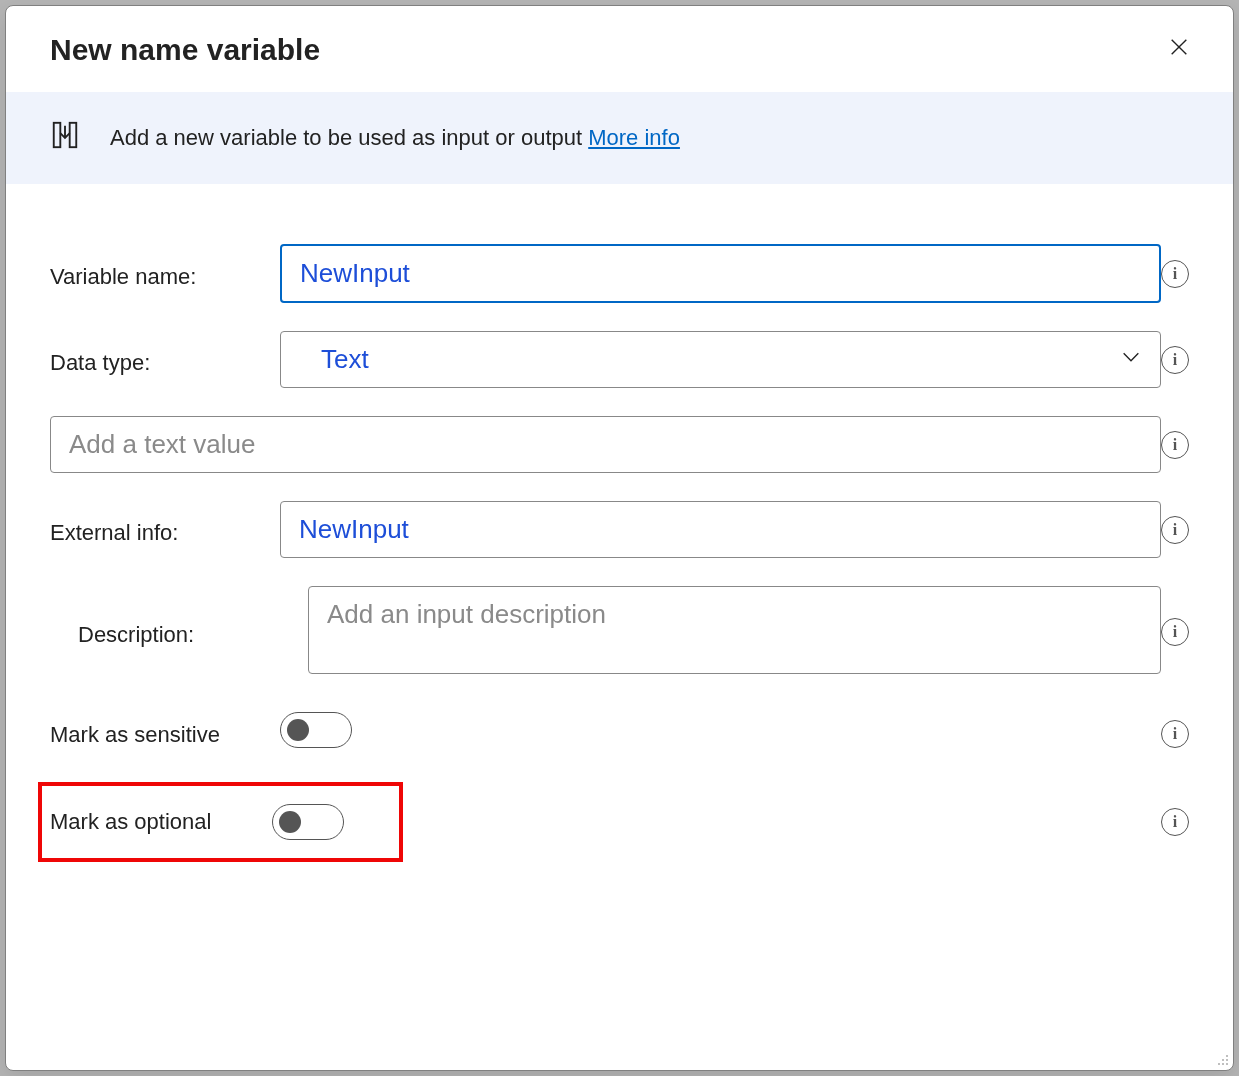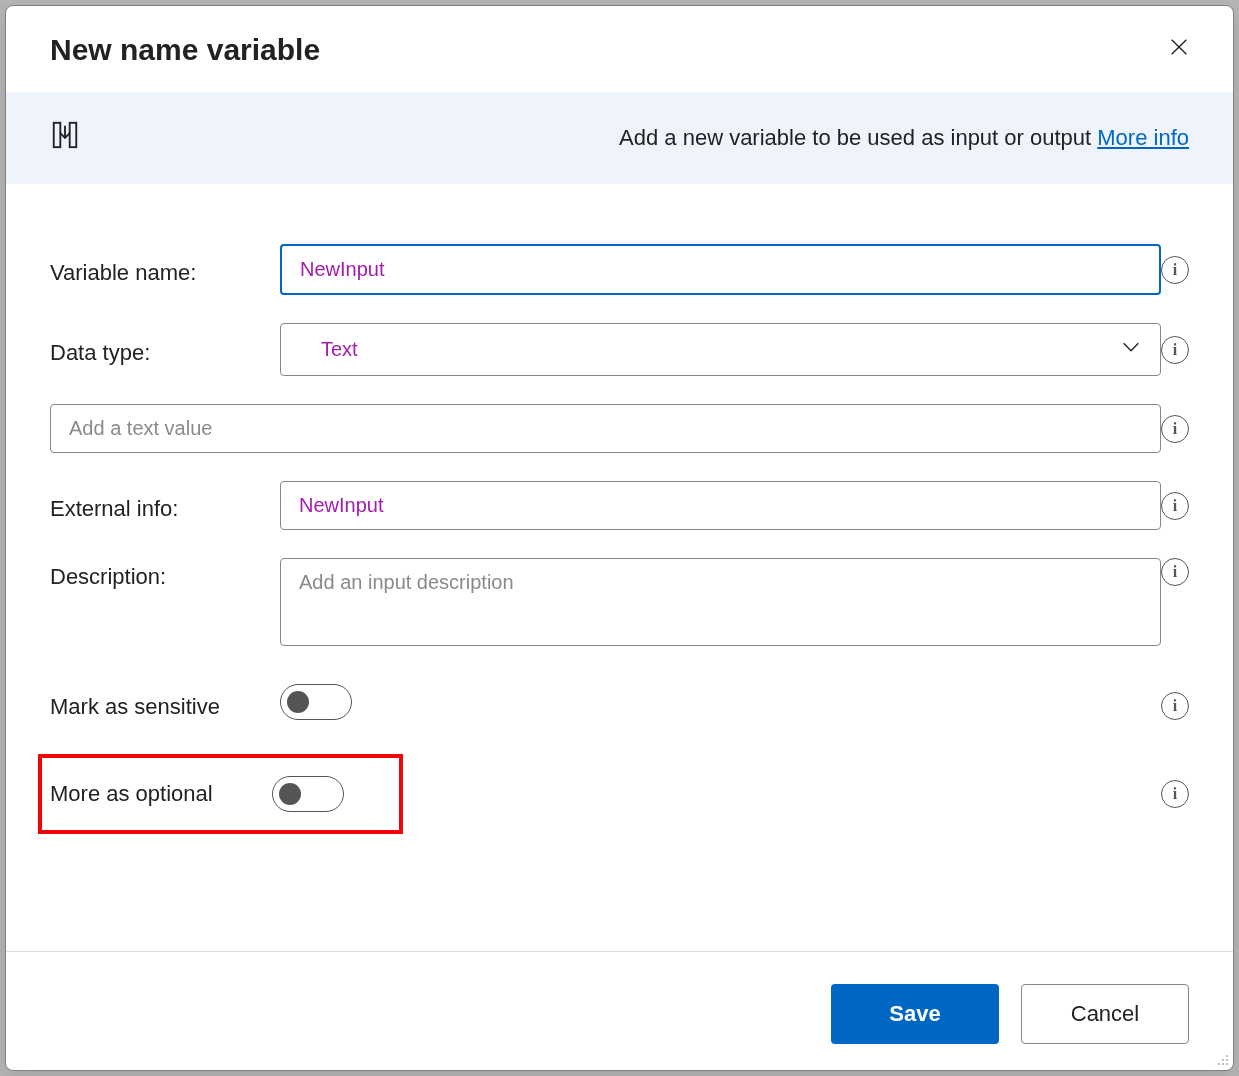--- a/index.html
+++ b/index.html
@@ -28,49 +28,48 @@
       background:none; border:none; cursor:pointer; font-size: 24px; color:#222;
     }
     .info-banner {
       background: #eff3fc;
       padding: 28px 44px;
       display: flex;
       align-items: center;
       gap: 30px;
       font-size: 22px;
       color: #222;
-      text-align: right;
     }
     .banner-icon svg { width: 30px; height: 30px; }
     .banner-text { flex: 1; }
     .banner-link { color: #0067c5; text-decoration: underline; }
     .form-area {
       flex: 1;
       padding: 60px 44px 10px 44px;
       display: flex;
       flex-direction: column;
       gap: 28px;
     }
     .form-row { display: flex; align-items: center; }
-    .form-row.top { align-items: flex-start; }
+    .form-row.top { align-items: center; margin-left: 28px; }
     .row-label { width: 230px; font-size: 22px; color: #222; padding-top: 6px; }
     .row-control { flex: 1; }
     .info-icon {
       width: 28px; height: 28px; border:1.5px solid #555; border-radius:50%;
       display:flex; align-items:center; justify-content:center;
       font-size: 16px; color:#555; cursor:pointer; flex-shrink:0;
       font-family: Georgia, serif; font-weight: bold;
     }
     .text-input, .select-input, .textarea-input {
       width: 100%;
       border: 1px solid #888;
       border-radius: 4px;
       padding: 12px 18px;
-      font-size: 20px;
-      color: #a21caf;
+      font-size: 26px;
+      color: #1d4ed8;
       background: #fff;
     }
     .focused { border: 2px solid #0067c5 !important; }
     .text-input::placeholder, .textarea-input::placeholder { color: #8a8a8a; }
     .select-input { display: flex; align-items: center; justify-content: space-between; cursor:pointer;padding-left:40px; }
     .chevron svg { width: 22px; height: 22px; }
     .textarea-input { height: 88px; resize: none; }
     .toggle {
       position: relative; width: 72px; height: 36px;
       border: 1.5px solid #555; border-radius: 18px;
@@ -194,35 +193,31 @@
       <div class="row-control" style="display:flex;">
         <div class="toggle">
           <div class="toggle-knob"></div>
         </div>
       </div>
       <div class="info-icon">i</div>
     </div>
 
     <div class="form-row" style="margin-top:6px;">
       <div class="highlight-box">
-        <div class="row-label">More as optional</div>
+        <div class="row-label">Mark as optional</div>
         <div class="toggle">
           <div class="toggle-knob"></div>
         </div>
       </div>
       <div style="flex:1;"></div>
       <div class="info-icon">i</div>
     </div>
 
   </div>
 
-  <div class="footer">
-    <button class="btn btn-primary">Save</button>
-    <button class="btn btn-secondary">Cancel</button>
-  </div>
 
   <svg class="resize-grip" viewBox="0 0 14 14">
     <circle cx="12" cy="4" r="1" fill="#aaa"></circle>
     <circle cx="8" cy="8" r="1" fill="#aaa"></circle>
       <circle cx="12" cy="8" r="1" fill="#aaa"></circle>
     <circle cx="4" cy="12" r="1" fill="#aaa"></circle>
       <circle cx="8" cy="12" r="1" fill="#aaa"></circle>
       <circle cx="12" cy="12" r="1" fill="#aaa"></circle>
   </svg>
 </div>

